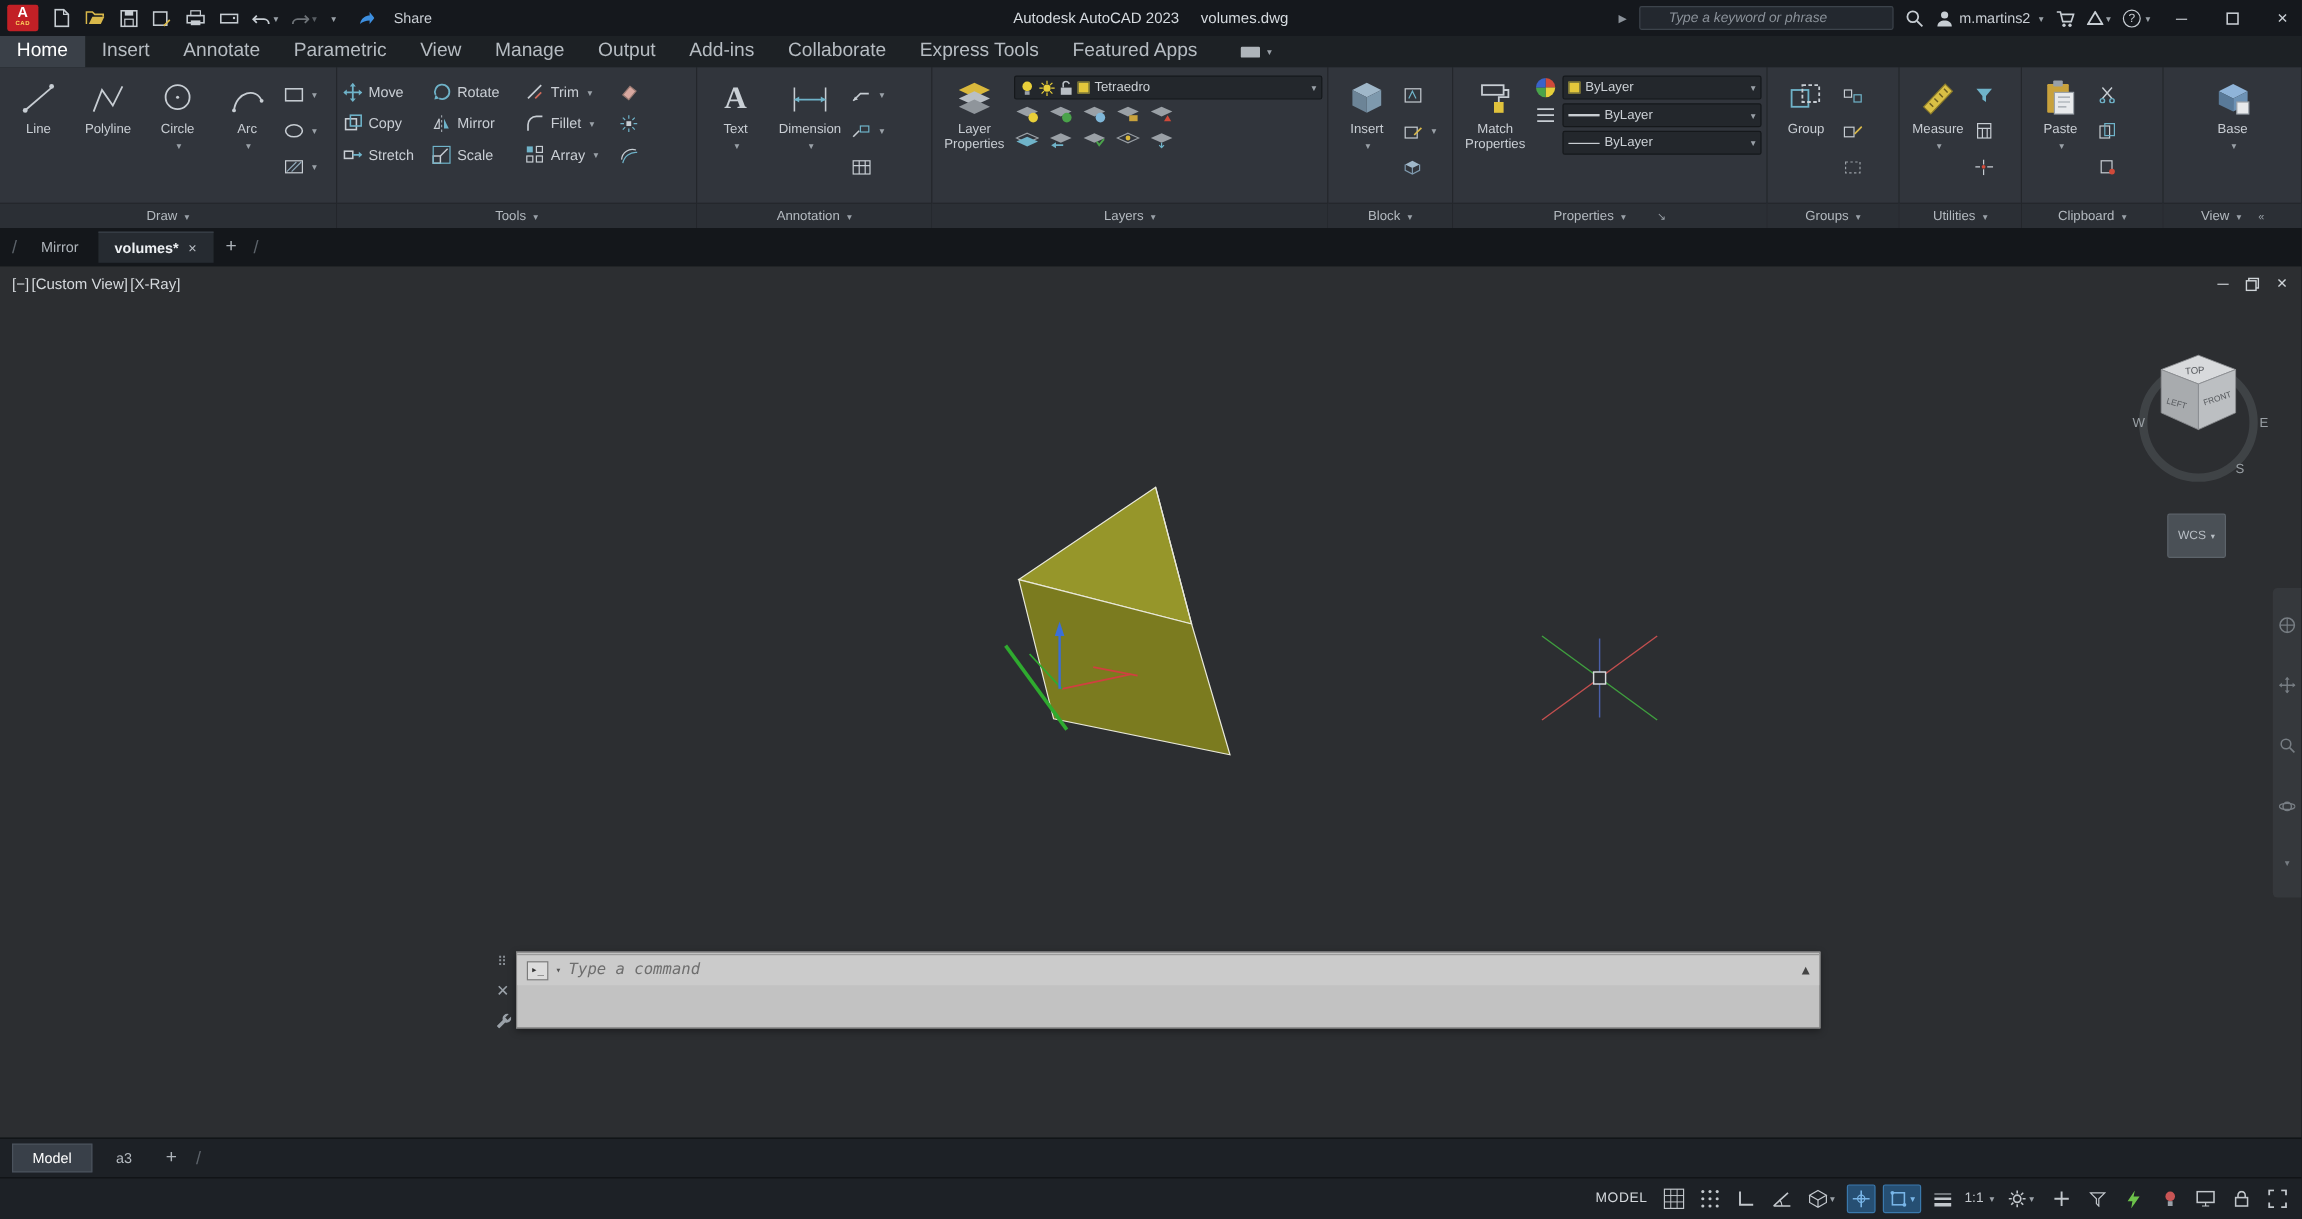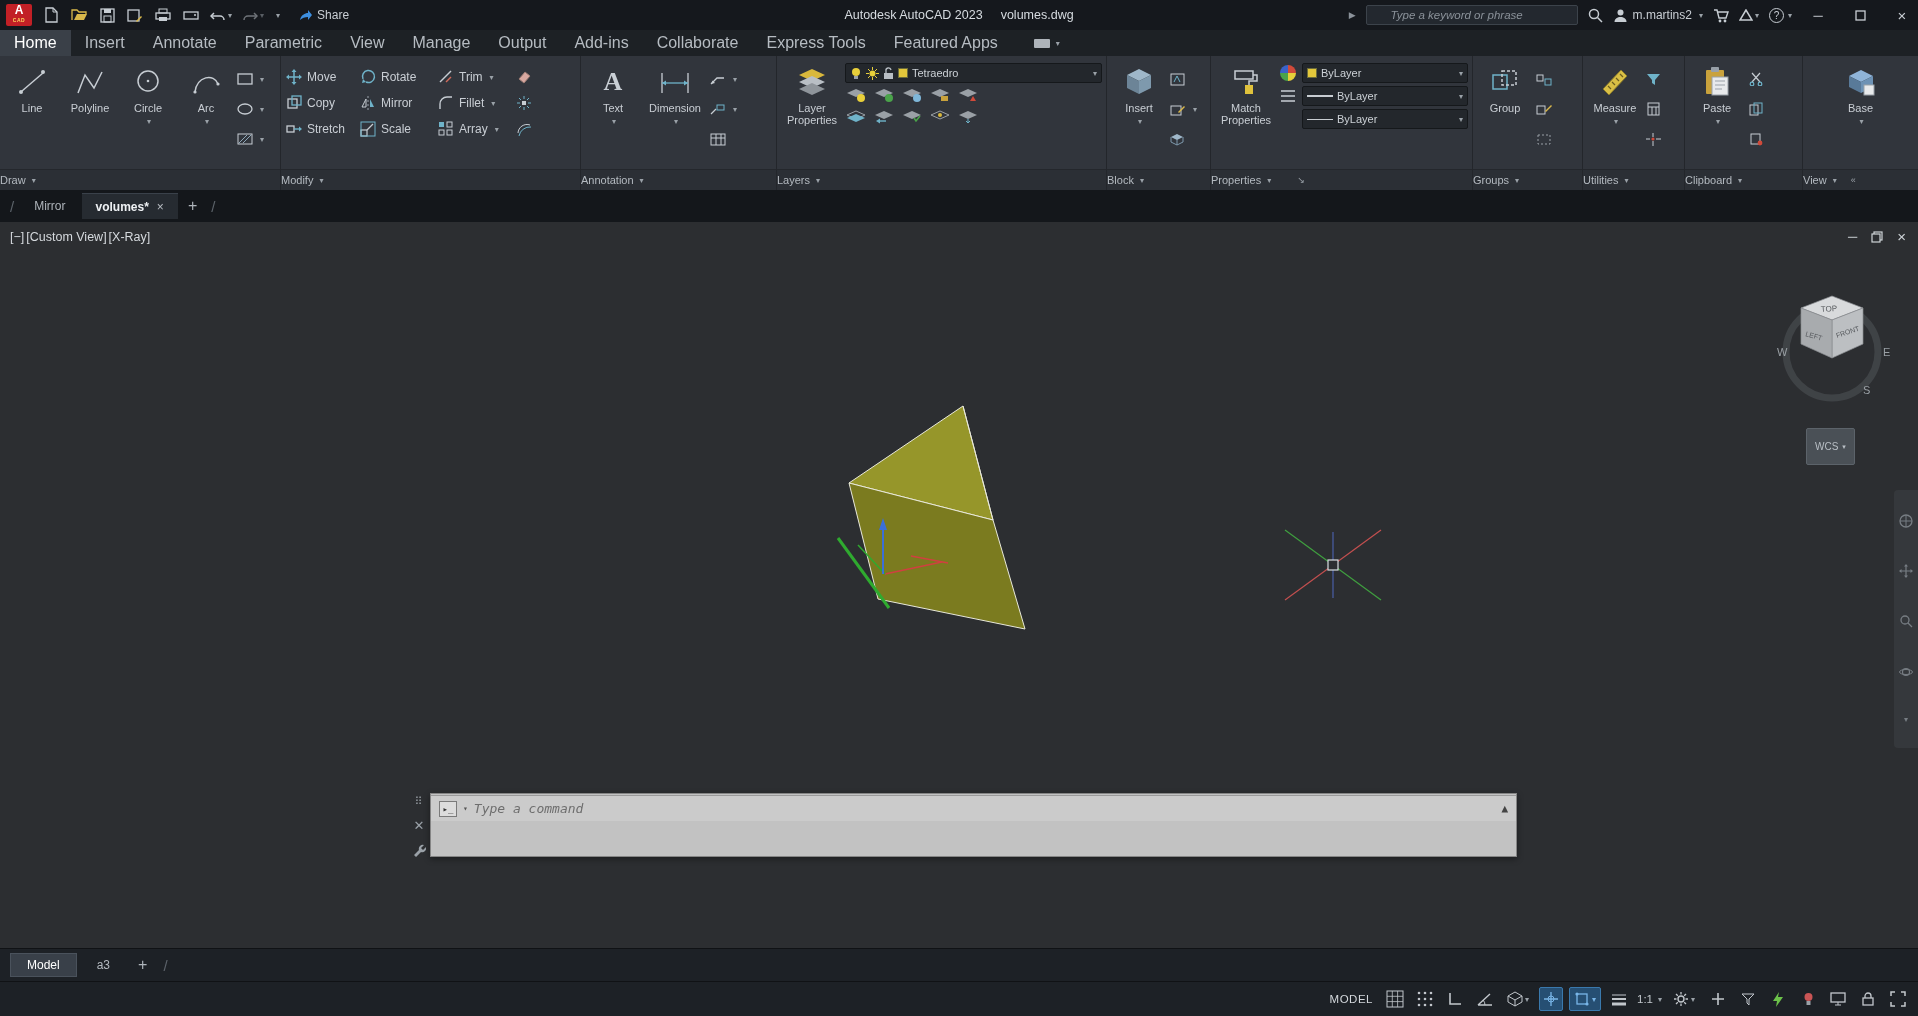--- a/index.html
+++ b/index.html
@@ -8,40 +8,40 @@
   .app{position:relative;width:1918px;height:1016px;background:#2c2e31}
   svg{display:block}
 
   
   .titlebar{position:absolute;left:0;top:0;width:1918px;height:30px;background:#15181d;display:flex;align-items:center;z-index:50}
   .logo{width:26px;height:22px;background:#c22026;border-radius:2px;margin:0 6px 0 6px;display:flex;flex-direction:column;align-items:center;justify-content:center;color:#fff;font-weight:bold;font-size:12px;line-height:10px}
   .logo small{font-size:5px;color:#ffd75e;letter-spacing:.5px}
   .qat{display:flex;align-items:center;gap:10px;margin-left:4px}
   .qat .ic{width:18px;height:18px;display:flex;align-items:center;justify-content:center}
   .caret{font-size:8px;color:#9aa1a8;margin-left:2px}
-  .share{display:flex;align-items:center;gap:5px;margin-left:18px;color:#c9ced4}
+  .share{display:flex;align-items:center;gap:16px;margin-left:18px;color:#c9ced4}
   .title-center{position:absolute;left:0;right:0;top:0;height:30px;display:flex;align-items:center;justify-content:center;gap:18px;pointer-events:none;color:#d6dbe0;font-size:12.5px}
   .tb-right{margin-left:auto;display:flex;align-items:center;gap:10px;padding-right:0}
   .search{width:212px;height:20px;background:#23282f;border:1px solid #3c434b;border-radius:2px;color:#c9ced4;font-size:11.5px;padding:0 24px;font-family:"Liberation Sans",sans-serif}
   .search::placeholder{color:#8b929a;font-style:italic}
   .user{display:flex;align-items:center;gap:5px}
   .winbtn{width:32px;height:30px;display:flex;align-items:center;justify-content:center;color:#c9ced4;font-size:13px}
 
   
   .tabrow{position:absolute;left:0;top:30px;width:1918px;height:26px;background:#1d2125;display:flex;align-items:stretch;z-index:49}
   .rtab{padding:0 14px;display:flex;align-items:center;color:#b6bcc2;font-size:16px}
   .rtab.active{background:#3a4048;color:#fff}
   .ribtoggle{margin-left:14px;display:flex;align-items:center;gap:4px;padding:0 8px}
   .ribtoggle .bar{width:16px;height:9px;background:#aeb4ba;border-radius:1px}
 
   
   .ribbon{position:absolute;left:0;top:56px;width:1918px;height:134px;background:#31353c;display:flex;z-index:48}
   .panel{display:flex;flex-direction:column;border-right:1px solid #23262b}
   .pbody{flex:1;display:flex;padding:3px 4px 0 4px;gap:2px}
-  .plabel{height:21px;background:#2b2f35;border-top:1px solid #24272c;display:flex;align-items:center;gap:4px;color:#b4bac0;font-size:11px}
+  .plabel{height:21px;background:#2b2f35;border-top:1px solid #24272c;display:flex;align-items:center;justify-content:center;gap:4px;color:#b4bac0;font-size:11px}
   .big{width:56px;display:flex;flex-direction:column;align-items:center;padding-top:6px;gap:3px;text-align:center}
   .big .blabel{font-size:11px;line-height:12px;color:#c9ced4}
   .bicon{height:34px;display:flex;align-items:center;justify-content:center}
   .smcol{display:flex;flex-direction:column;justify-content:flex-start;gap:6px;padding-top:8px}
   .sm{display:flex;align-items:center;gap:5px;height:24px;color:#c9ced4;font-size:12px}
   .sicon{width:17px;height:17px;display:flex;align-items:center;justify-content:center}
   .mgrid{display:grid;grid-template-columns:70px 74px 74px 30px;grid-auto-rows:26px;align-content:start;padding-top:6px;column-gap:4px}
   .field{height:20px;background:#23272c;border:1px solid #15181b;border-radius:2px;display:flex;align-items:center;gap:4px;padding:0 4px;color:#ccd1d6;font-size:11px}
   .field .fcaret{margin-left:auto;color:#9aa1a8;font-size:8px}
   .swatch{width:10px;height:10px;background:#e3c73b;border:1px solid #6b6b3a}
@@ -421,21 +421,21 @@
               <span class="sicon">
                 <svg width="16" height="16">
                   <path d="M2 12a9 9 0 0 1 12-8" fill="none" stroke="#c7cdd3"></path>
                   <path d="M3 15a11 11 0 0 1 12-9" fill="none" stroke="#6fb3c9"></path>
                 </svg>
               </span>
             </div>
         </div>
       </div>
       <div class="plabel">
-          <span>Modify</span>
+          <span>Tools</span>
           <span class="caret">▾</span>
         </div>
     </div>
 
     <div class="panel" style="width:196px">
       <div class="pbody">
         <div class="big">
             <span class="bicon" style="font-size:26px;font-weight:bold;color:#c9cfd5;font-family:'Liberation Serif',serif">A</span>
             <span class="blabel">Text</span>
             <span class="caret">▾</span>

